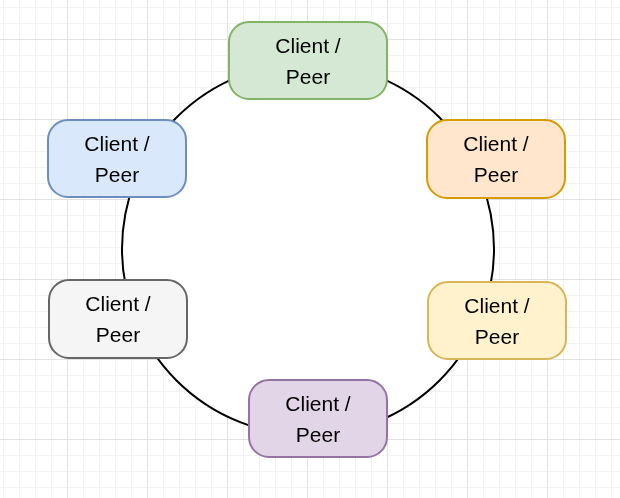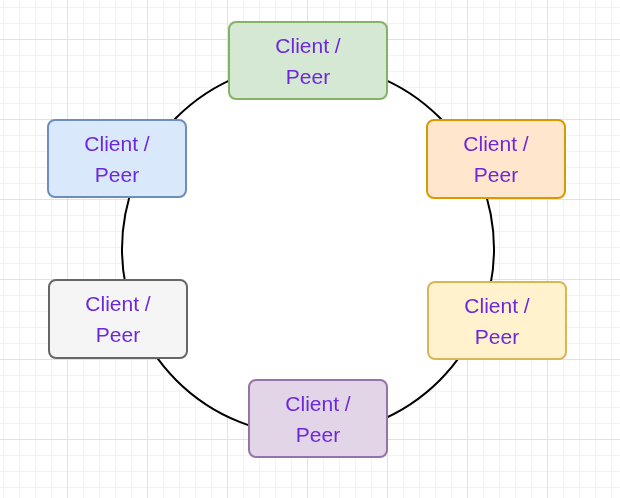--- a/index.html
+++ b/index.html
@@ -16,30 +16,30 @@
   .ring {
     position: absolute;
     left: 0; top: 0;
     z-index: 1;
   }
   .node {
     position: absolute;
     z-index: 2;
     box-sizing: border-box;
     border: 2px solid #000;
-    border-radius: 8px;
+    border-radius: 21px;
     display: flex;
     flex-direction: column;
     align-items: center;
     justify-content: center;
     text-align: left;
     font-family: "Liberation Sans", sans-serif;
     font-size: 21px;
     line-height: 31px;
-    color: #6d28d9;
+    color: #000000;
     cursor: default;
   }
   .node-line { display: block; white-space: nowrap; }
   .pos-top         { left: 228px; top:  21px; width: 160px; height: 79px; }
   .pos-upper-right { left: 426px; top: 119px; width: 140px; height: 80px; }
   .pos-lower-right { left: 427px; top: 281px; width: 140px; height: 79px; }
   .pos-bottom      { left: 248px; top: 379px; width: 140px; height: 79px; }
   .pos-lower-left  { left:  48px; top: 279px; width: 140px; height: 80px; }
   .pos-upper-left  { left:  47px; top: 119px; width: 140px; height: 79px; }
 </style>

